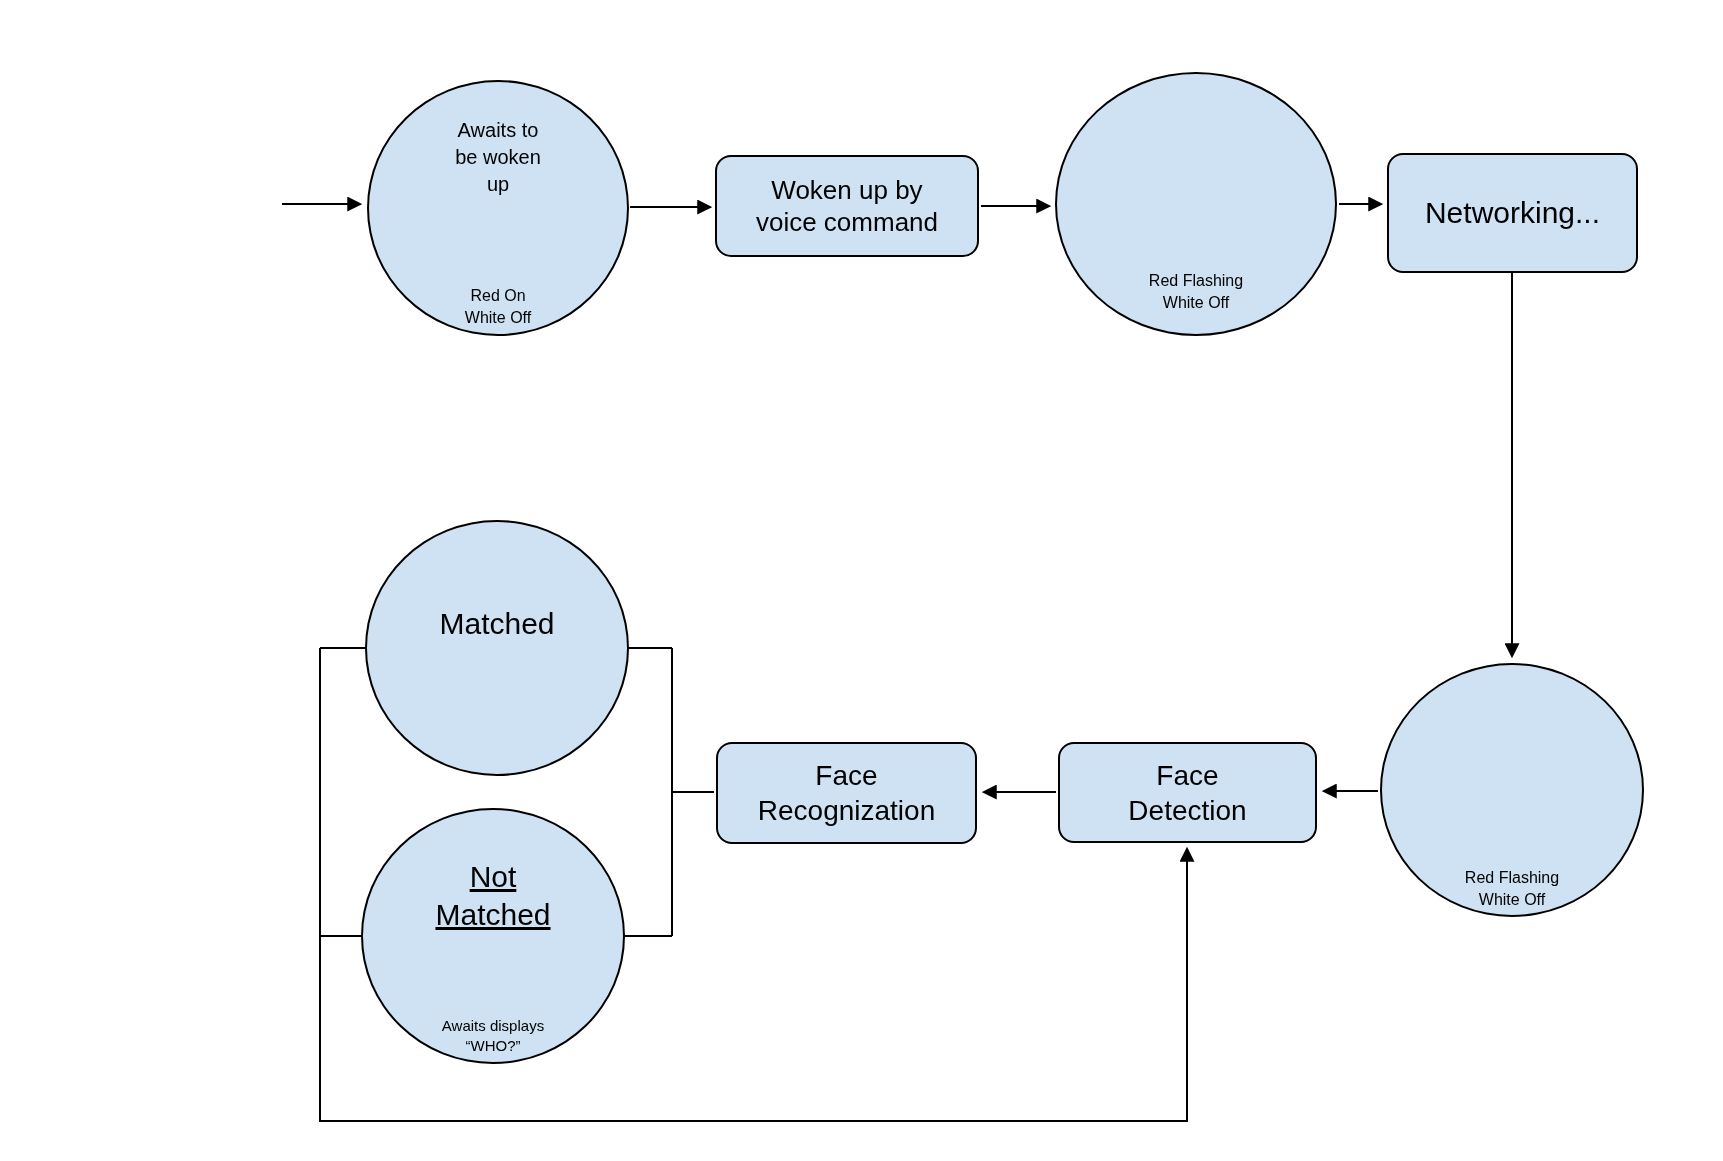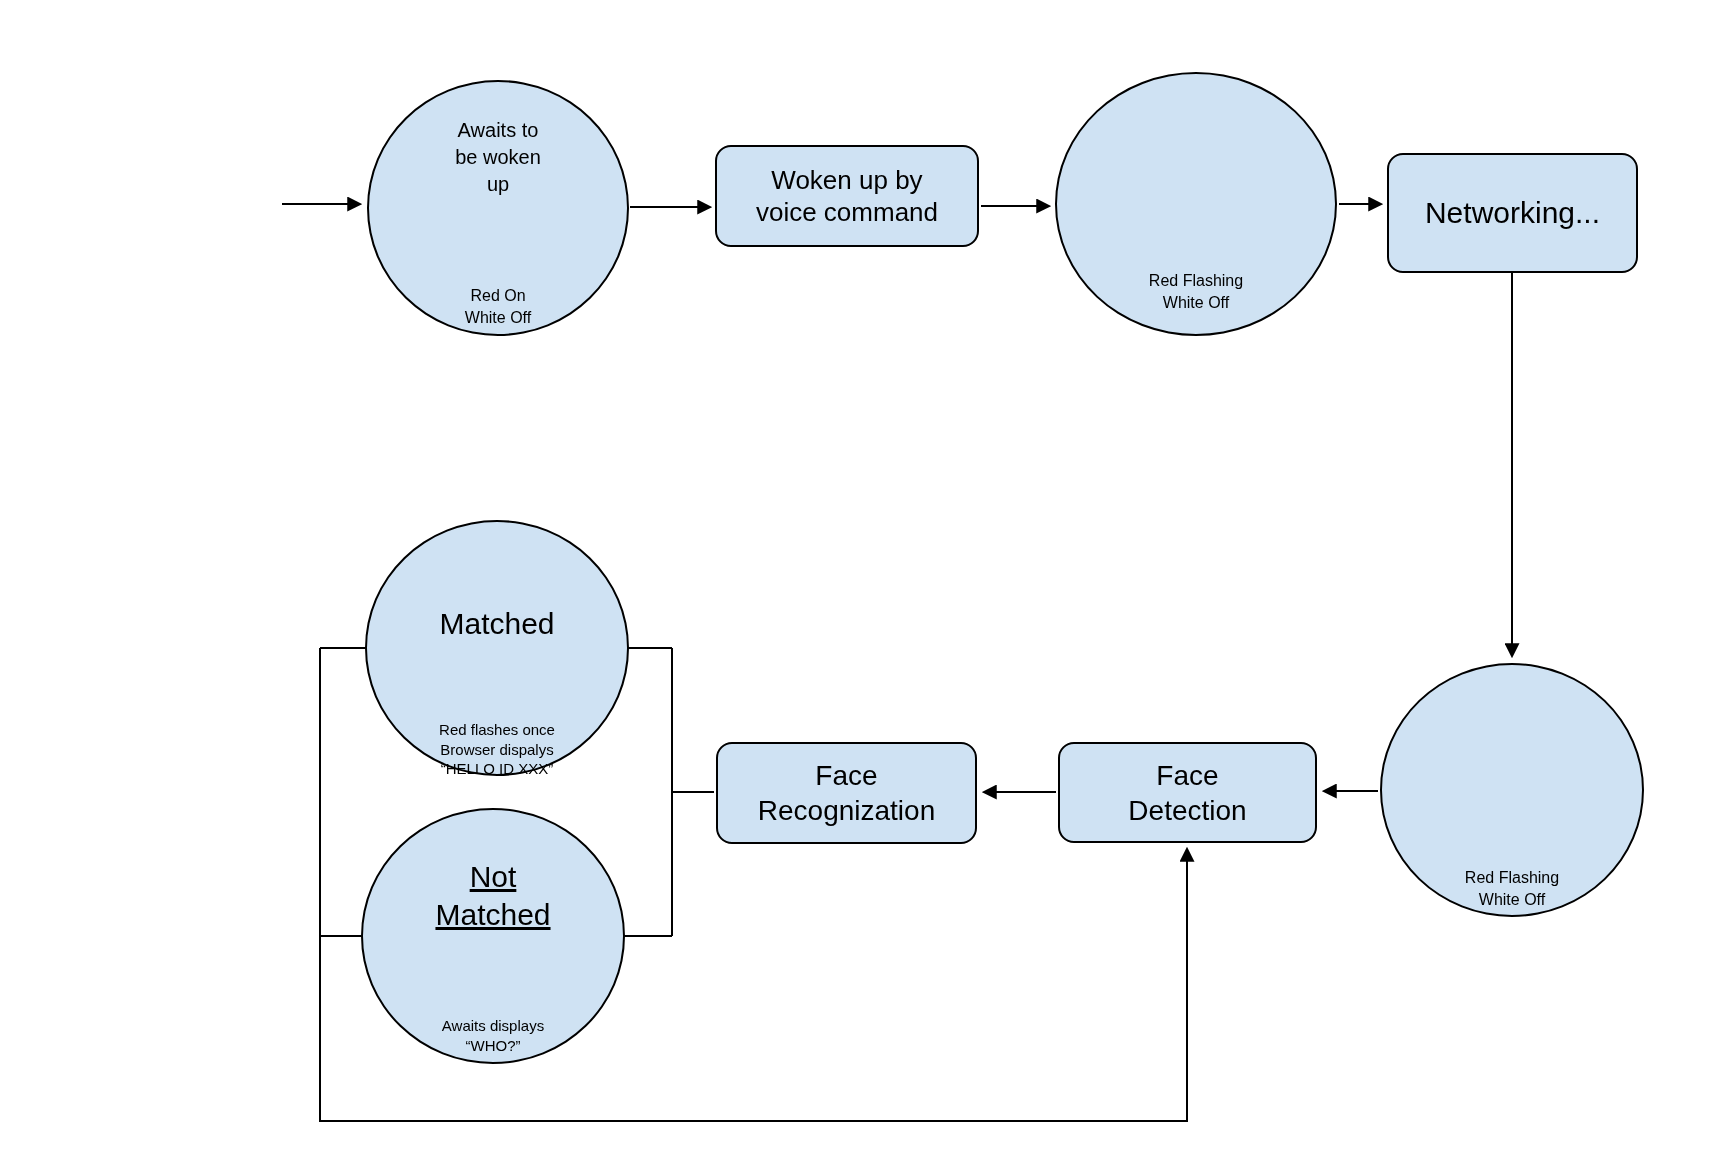--- a/index.html
+++ b/index.html
@@ -93,21 +93,21 @@
 
 
   <div class="ellipse-node" style="left:367px; top:80px; width:262px; height:256px;">
     <div class="etitle" style="top:35px; font-size:20px;">Awaits to
 be woken
 up</div>
     <div class="estatus" style="top:167px;">Red On
 White Off</div>
   </div>
 
-  <div class="rect-node" style="left:715px; top:145px; width:264px; height:102px;">
+  <div class="rect-node" style="left:715px; top:155px; width:264px; height:102px;">
     <div class="label" style="font-size:26px;">Woken up by
 voice command</div>
   </div>
 
   <div class="ellipse-node" style="left:1055px; top:72px; width:282px; height:264px;">
     <div class="estatus" style="top:160px;">Red Flashing
 White Off</div>
   </div>
 
   <div class="rect-node" style="left:1387px; top:153px; width:251px; height:120px;justify-content:center;">
@@ -124,23 +124,20 @@
 Detection</div>
   </div>
 
   <div class="rect-node" style="left:716px; top:742px; width:261px; height:102px;">
     <div class="label" style="font-size:28px;">Face
 Recognization</div>
   </div>
 
   <div class="ellipse-node" style="left:365px; top:520px; width:264px; height:256px;">
     <div class="etitle" style="top:82px; font-size:30px;">Matched</div>
-    <div class="estatus" style="top:162px; font-size:15px; line-height:1.3;">Red flashes once
-Browser dispalys
-“HELLO ID XXX”</div>
   </div>
 
   <div class="ellipse-node" style="left:361px; top:808px; width:264px; height:256px;">
     <div class="etitle" style="top:48px; font-size:30px; line-height:1.27;text-decoration:underline;">Not
 Matched</div>
     <div class="estatus" style="top:170px; font-size:15px; line-height:1.3;">Awaits displays
 “WHO?”</div>
   </div>
 
 </div>

